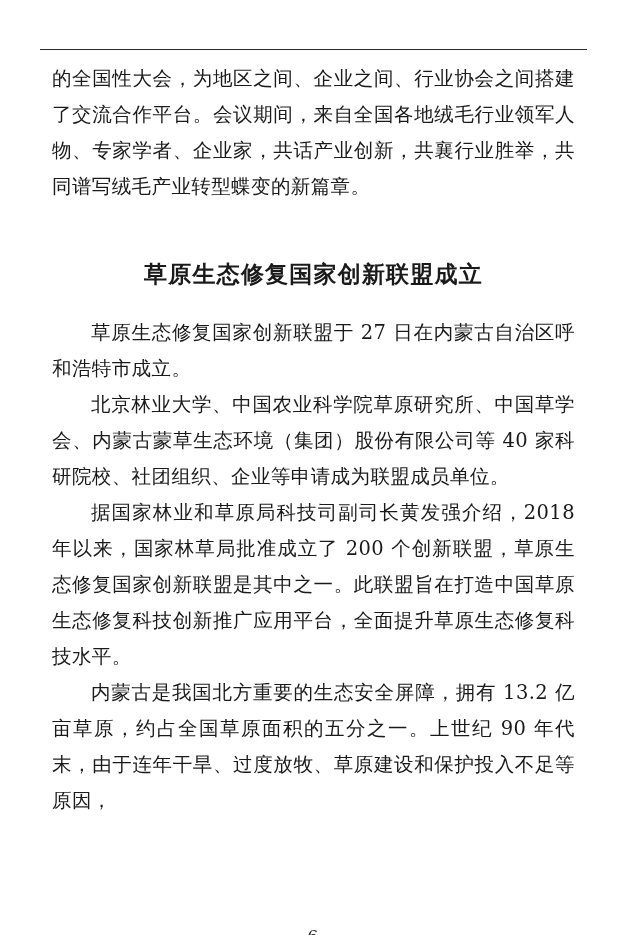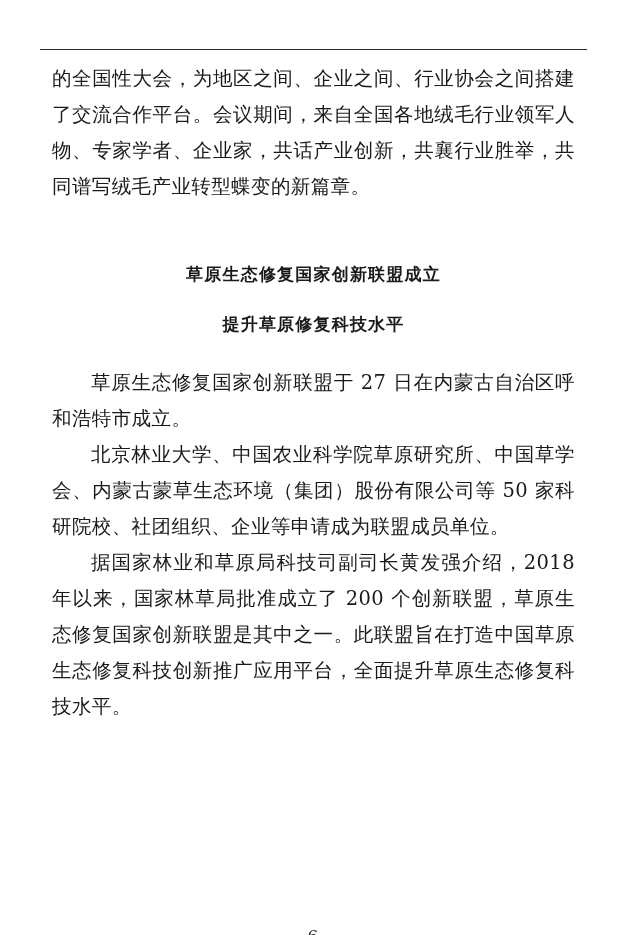--- a/index.html
+++ b/index.html
@@ -48,21 +48,21 @@
     font-size: 19.5px;
     line-height: 36px;
     text-align: right;
     padding-right: 6px;
     letter-spacing: 0.4px;
   }
   .headline {
     margin: 0;
     font-family: "DejaVu Serif", "Liberation Serif", serif;
     font-weight: bold;
-    font-size: 17px;
+    font-size: 23px;
     line-height: 50px;
     text-align: center;
     letter-spacing: 1.2px;
   }
   .headline-block {
     margin-top: 44px;
     margin-bottom: 16px;
   }
   .footer {
     position: absolute;
@@ -81,24 +81,24 @@
 <div class="page">
 
   <div class="rule-top"></div>
 
   <div class="body-text">
     <p>的全国性大会，为地区之间、企业之间、行业协会之间搭建了交流合作平台。会议期间，来自全国各地绒毛行业领军人物、专家学者、企业家，共话产业创新，共襄行业胜举，共同谱写绒毛产业转型蝶变的新篇章。</p>
   </div>
 
   <div class="headline-block">
     <h1 class="headline">草原生态修复国家创新联盟成立</h1>
-    <h1 class="headline">提升草原修复科技水平</h1>
   </div>
 
   <div class="body-text">
     <p class="indent2">草原生态修复国家创新联盟于 27 日在内蒙古自治区呼和浩特市成立。</p>
-    <p class="indent2">北京林业大学、中国农业科学院草原研究所、中国草学会、内蒙古蒙草生态环境（集团）股份有限公司等 50 家科研院校、社团组织、企业等申请成为联盟成员单位。</p>
+    <p class="indent2">北京林业大学、中国农业科学院草原研究所、中国草学会、内蒙古蒙草生态环境（集团）股份有限公司等 40 家科研院校、社团组织、企业等申请成为联盟成员单位。</p>
     <p class="indent2">据国家林业和草原局科技司副司长黄发强介绍，2018 年以来，国家林草局批准成立了 200 个创新联盟，草原生态修复国家创新联盟是其中之一。此联盟旨在打造中国草原生态修复科技创新推广应用平台，全面提升草原生态修复科技水平。</p>
+    <p class="indent2">内蒙古是我国北方重要的生态安全屏障，拥有 13.2 亿亩草原，约占全国草原面积的五分之一。上世纪 90 年代末，由于连年干旱、过度放牧、草原建设和保护投入不足等原因，</p>
   </div>
 
   <div class="footer">- 6 -</div>
 
 </div>
 
 </body></html>

